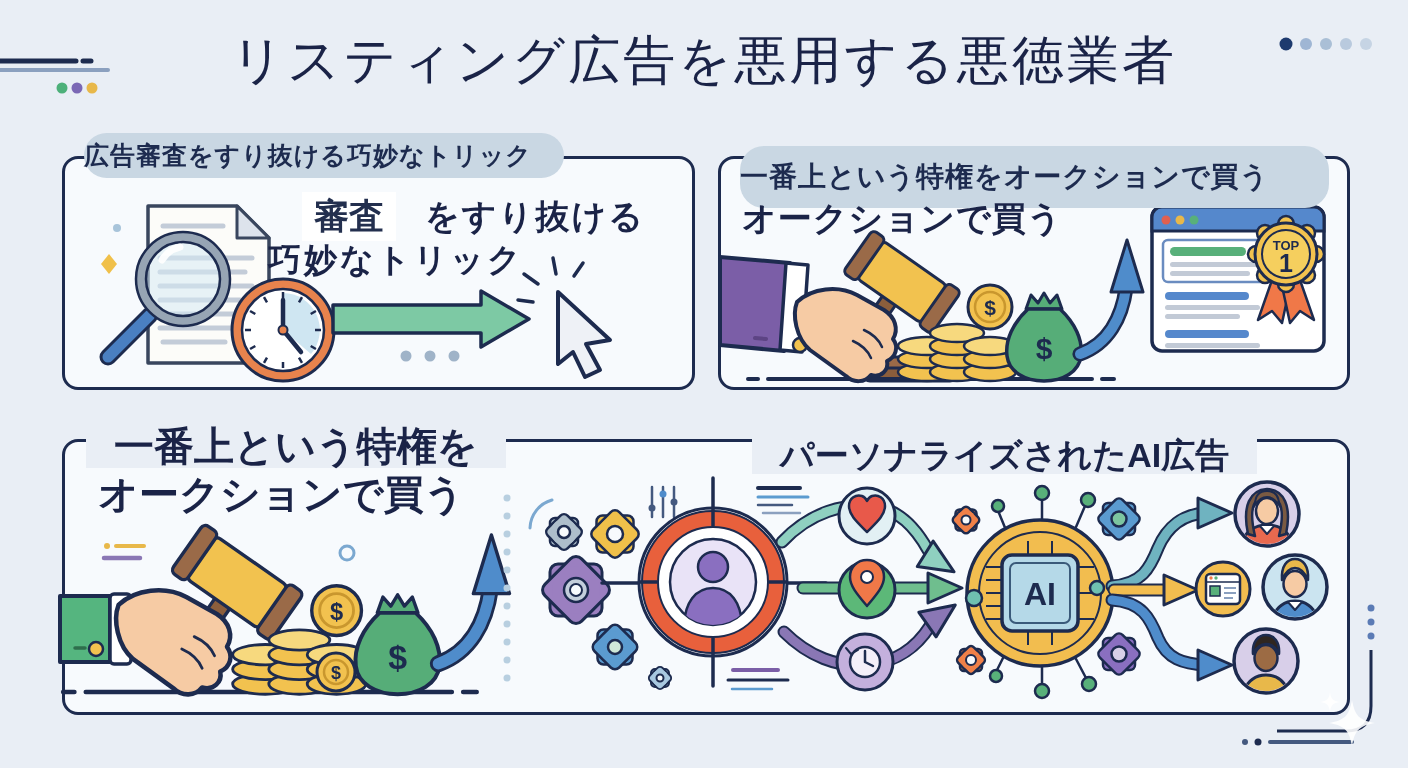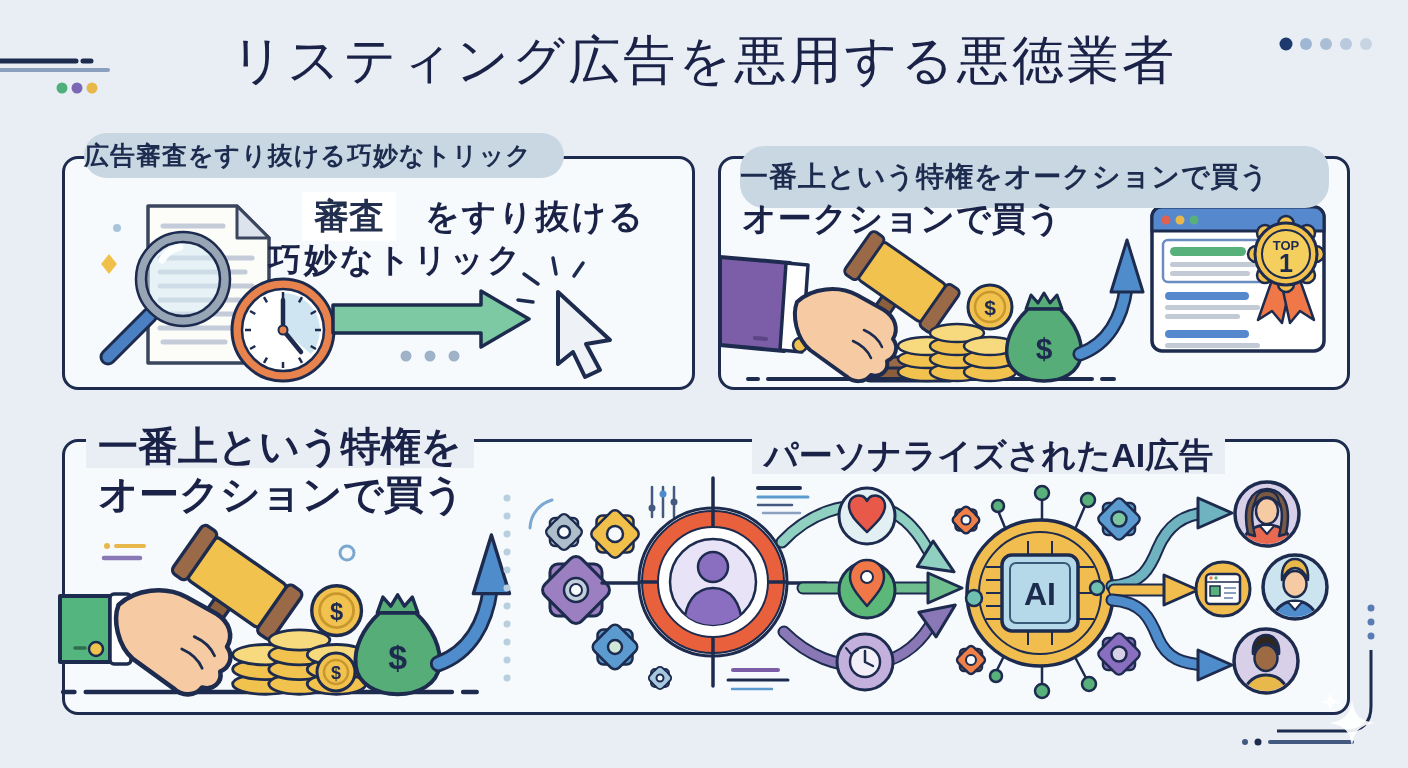--- a/index.html
+++ b/index.html
@@ -15,21 +15,21 @@
     position:absolute;background:#c9d7e3;border-radius:24px;z-index:3;
     display:flex;align-items:center;justify-content:flex-start;
     font-weight:800;color:#1d2b4f;letter-spacing:1px;white-space:nowrap;
   }
   #main-title{
     position:absolute;top:26px;left:0;width:100%;text-align:center;z-index:3;
     font-size:52px;font-weight:400;color:#1a2347;letter-spacing:3px;white-space:nowrap;
   }
   .body-text{position:absolute;z-index:3;font-weight:800;color:#1a2347;white-space:nowrap;}
   .break-title{position:absolute;z-index:3;font-weight:800;color:#1a2347;white-space:nowrap;}
-  .break-bg{background:#e9eef5;padding:0 12px;}
+  .break-bg{background:#e9eef5;padding:0 28px;}
   .hl-serif{
     font-family:"DejaVu Serif","Liberation Serif",serif;font-weight:600;
     background:#ffffff;padding:1px 12px;color:#232f4e;
   }
   #scene-svg{position:absolute;left:0;top:0;z-index:2;pointer-events:none;}
 </style>
 </head>
 <body>
 
 <div class="panel" style="left:62px;top:156px;width:627px;height:228px;"></div>

